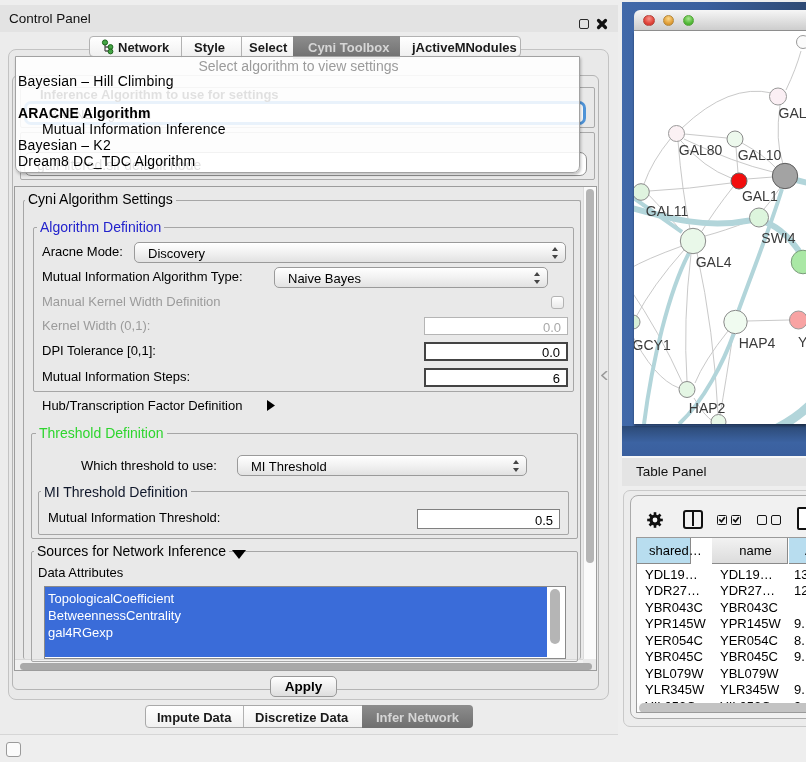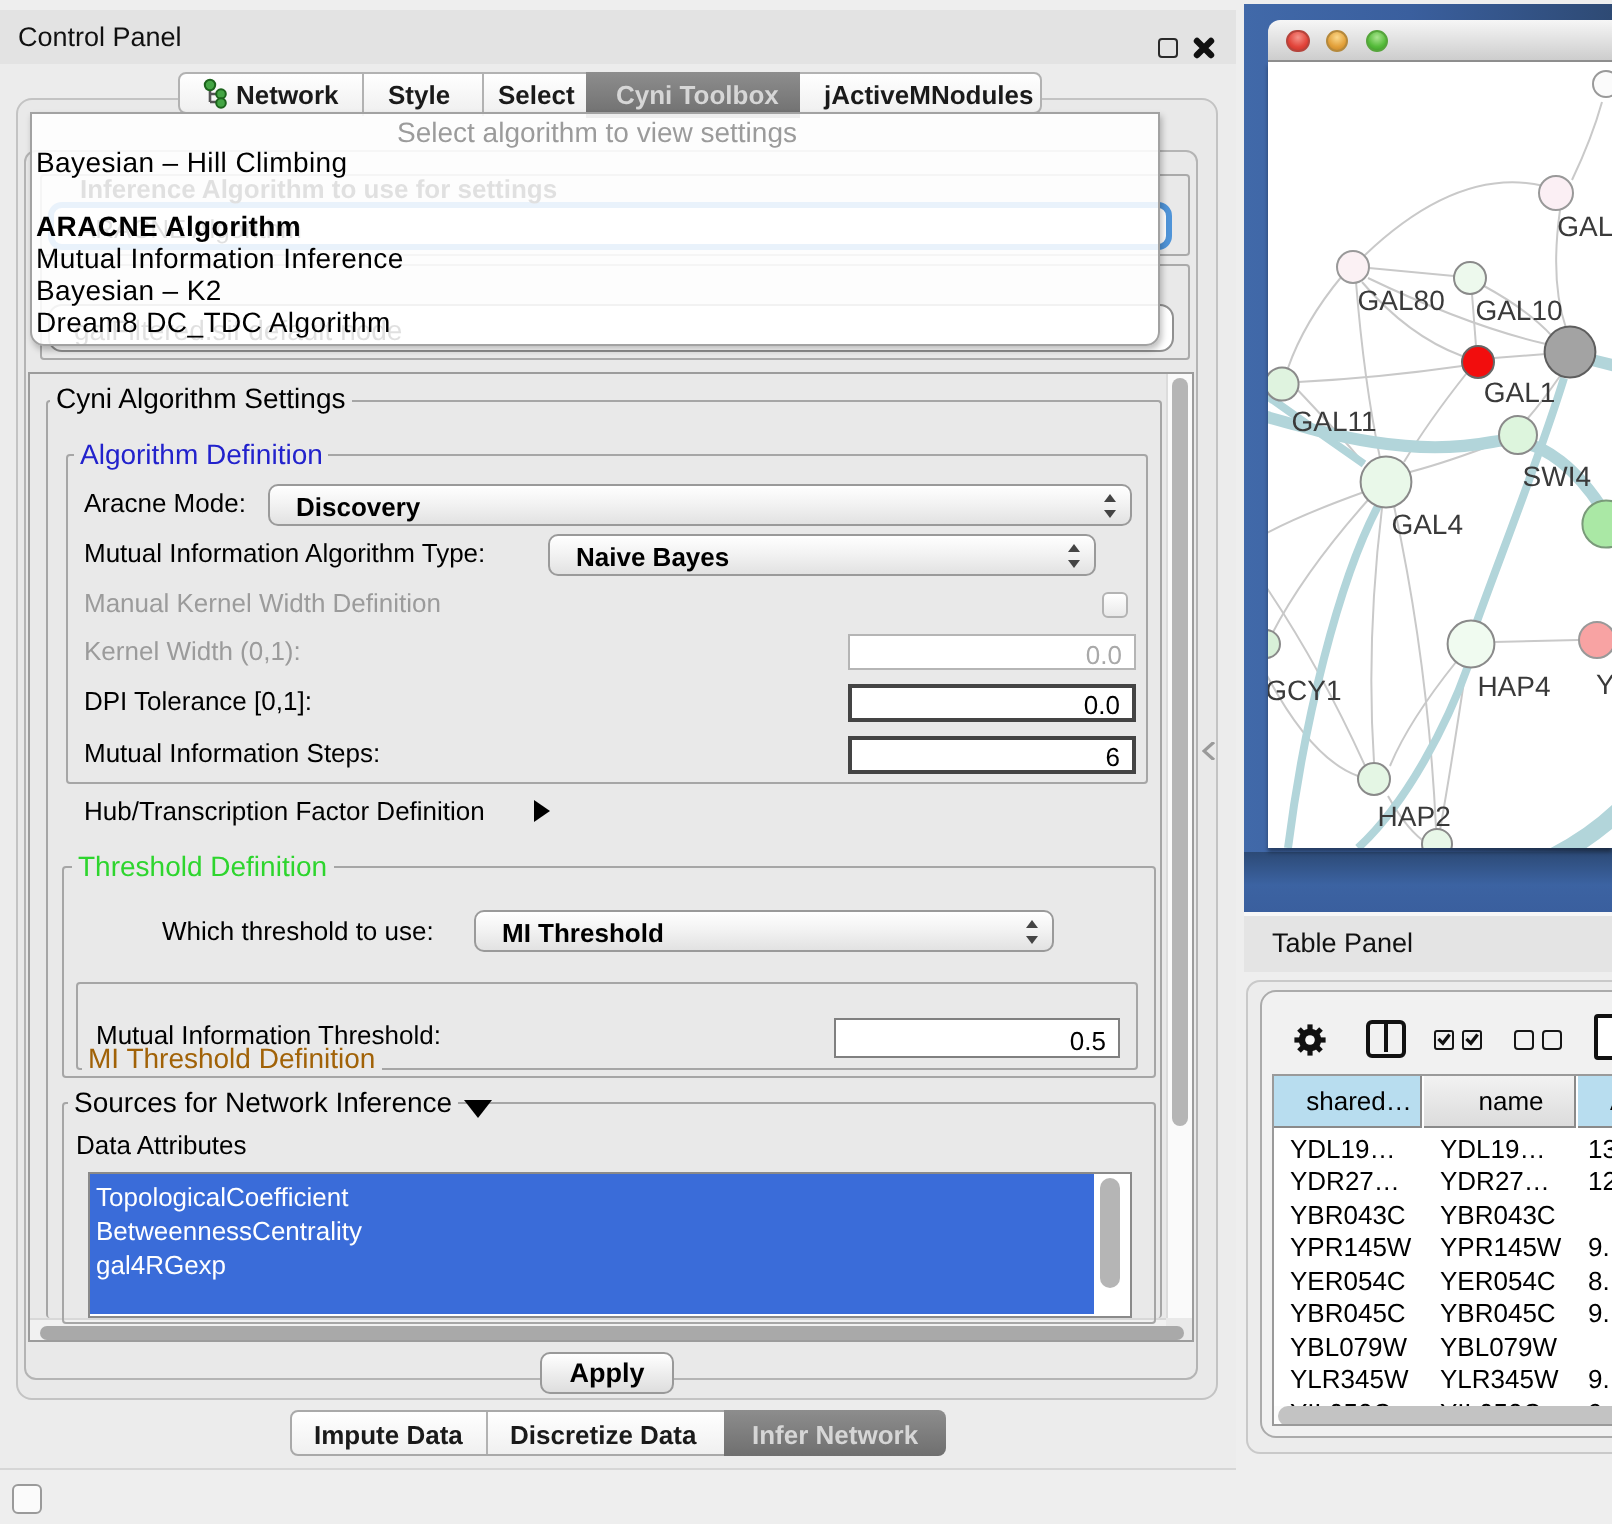--- a/index.html
+++ b/index.html
@@ -3,21 +3,21 @@
 <meta charset="utf-8">
 <style>
 * { margin:0; padding:0; box-sizing:border-box; }
 html,body { width:806px; height:762px; }
 body { background:#eeeeee; font-family:"Liberation Sans", sans-serif; position:relative; overflow:hidden; }
 .abs { position:absolute; }
 .lbl { position:absolute; font-size:13px; font-weight:normal; color:#000; white-space:nowrap;text-align:center; }
 .lbl.dis { color:#9b9b9b; }
 .combo { position:absolute; border:1px solid #9a9a9a; border-radius:5px;
   background:linear-gradient(#ffffff, #f3f3f3 45%, #e2e2e2); box-shadow:inset 0 1px 0 #fff;
-  font-size:13px; color:#000;font-weight:bold; }
+  font-size:13px; color:#000; }
 .combo .ct { position:absolute; left:13px; top:2.5px; }
 .field { position:absolute; background:#fff; font-size:13px; color:#000; }
 .field .v { position:absolute; right:6px; top:2px; }
 .gbox { position:absolute; border:1px solid #a6a6a6; border-radius:2px; }
 .gtitle { position:absolute; font-size:14px; background:#e9e9e9; padding:0 3px; white-space:nowrap; }
 .pi { position:absolute; left:2px; font-size:14px; letter-spacing:0.2px; color:#000; white-space:nowrap; }
 </style>
 </head>
 <body>
 
@@ -119,21 +119,21 @@
 
 <div class="lbl" style="left:81px; top:457.5px;">Which threshold to use:</div>
 <div class="combo" style="left:237px; top:455px; width:290px; height:21px;">
     <span class="ct">MI Threshold</span>
   <svg class="abs" style="right:6px; top:3px;" width="8" height="14" viewBox="0 0 8 14">
       <path d="M4 1 L7 5 L1 5 Z M4 13 L7 9 L1 9 Z" fill="#444"></path>
     </svg>
   </div>
 
 <div class="gbox" style="left:38px; top:491px; width:531px; height:44px;"></div>
-<div class="gtitle" style="left:41px; top:484px; color:#a16207;margin-top:37px;">MI Threshold Definition</div>
+<div class="gtitle" style="left:41px; top:484px; color:#0f172a;">MI Threshold Definition</div>
 
 <div class="lbl" style="left:48px; top:509.5px;">Mutual Information Threshold:</div>
 <div class="field" style="left:417px; top:509px; width:143px; height:20px; border:1px solid #808080;">
     <span class="v" style="top:2.5px;">0.5</span>
   </div>
 
 <div class="gbox" style="left:31px; top:551px; width:547px; height:111px;"></div>
 <div class="gtitle" style="left:34px; top:543px; color:#000;">Sources for Network Inference</div>
 <svg class="abs" style="left:232px; top:549px;" width="14" height="11" viewBox="0 0 14 11">
     <path d="M0 1 L14 1 L7 10 Z" fill="#000"></path>
@@ -164,21 +164,21 @@
 <div class="abs" style="left:6px; top:742px; width:15px; height:15px; border:1px solid #9a9a9a; border-radius:3px; background:#fbfbfb;"></div>
 
 <svg class="abs" style="left:601px; top:371px;" width="7" height="9" viewBox="0 0 7 9">
     <path d="M6 0 L1 4.5 L6 9" fill="none" stroke="#9a9a9a" stroke-width="1.6"></path>
   </svg>
 
 <div class="abs" id="popup" style="left:15px; top:56px; width:565px; height:117px; background:rgba(255,255,255,0.88); border:1px solid #a2a2a2; border-radius:0 0 7px 7px; box-shadow:1px 2px 3px rgba(0,0,0,0.25); z-index:50;">
   <div class="abs" style="left:0; top:1px; width:565px; text-align:center; color:#9b9b9b; font-size:14px;">Select algorithm to view settings</div>
   <div class="pi" style="top:16px;">Bayesian – Hill Climbing</div>
   <div class="pi b" style="top:48px; font-weight:bold;">ARACNE Algorithm</div>
-  <div class="pi" style="top:64px;">Mutual Information Inference</div>
+  <div class="pi" style="top:64px;margin-left:24px;">Mutual Information Inference</div>
   <div class="pi" style="top:80px;">Bayesian – K2</div>
   <div class="pi" style="top:96px;">Dream8 DC_TDC Algorithm</div>
 </div>
 
 <div class="abs" id="netframe" style="left:622px; top:2px; width:184px; height:454px; background:linear-gradient(90deg,#4169a9,#3a5f9e 45%,#2e4a74);"></div>
 <div class="abs" style="left:622px; top:426px; width:184px; height:30px; background:linear-gradient(#2c4a76,#3c63a2 55%,#3a5f9e);"></div>
 <div class="abs" id="mactitle" style="left:634px; top:10px; width:172px; height:21px; background:linear-gradient(#f6f6f6,#cdcdcd); border-radius:6px 0 0 0; border-bottom:1px solid #8e8e8e;">
   <div class="abs" style="left:9px; top:4.5px; width:11.5px; height:11.5px; border-radius:50%; background:radial-gradient(circle at 50% 30%, #f59289, #e2443a 60%, #c03027); border:0.5px solid #b5443c;"></div>
   <div class="abs" style="left:28.5px; top:4.5px; width:11.5px; height:11.5px; border-radius:50%; background:radial-gradient(circle at 50% 30%, #fbd88a, #e2a03a 60%, #c08227); border:0.5px solid #b5893c;"></div>
   <div class="abs" style="left:48.5px; top:4.5px; width:11.5px; height:11.5px; border-radius:50%; background:radial-gradient(circle at 50% 30%, #a9e590, #55bb3a 60%, #3a9927); border:0.5px solid #56a53c;"></div>
@@ -283,21 +283,21 @@
     </svg>
   <div class="abs" style="left:100px; top:19px; width:10px; height:10px; border:1.3px solid #151515; border-radius:1.5px;"></div>
   <svg class="abs" style="left:100px; top:19px;" width="10" height="10" viewBox="0 0 9 9">
       <path d="M2 4 L4 6 L7 2" stroke="#111" stroke-width="1.5" fill="none"></path>
     </svg>
   <div class="abs" style="left:126px; top:19px; width:10px; height:10px; border:1.3px solid #151515; border-radius:2px;"></div>
   <div class="abs" style="left:140px; top:19px; width:10px; height:10px; border:1.3px solid #151515; border-radius:2px;"></div>
   <div class="abs" style="left:166px; top:11px; width:16px; height:23px; border:2.5px solid #111; border-radius:2px 6px 2px 2px; background:#fff;"></div>
 
   <div class="abs" style="left:5px; top:41px; width:195px; height:176px; border:1px solid #9a9a9a; background:#fff; overflow:hidden; font-size:13px;">
-    <div class="abs" style="left:0; top:0; width:74px; height:25.5px; background:#b8ddef; border-right:1px solid #8a8a8a; border-bottom:1px solid #8a8a8a; padding-left:12px; text-align:center; line-height:25px;">shared…</div>
+    <div class="abs" style="left:0; top:0; width:54px; height:25.5px; background:#b8ddef; border-right:1px solid #8a8a8a; border-bottom:1px solid #8a8a8a; padding-left:12px; text-align:center; line-height:25px;">shared…</div>
     <div class="abs" style="left:75px; top:0; width:76px; height:25.5px; background:linear-gradient(#f2f2f2,#dcdcdc); border-right:1px solid #8a8a8a; border-bottom:1px solid #8a8a8a; padding-left:12px; text-align:center; line-height:25px;">name</div>
     <div class="abs" style="left:152px; top:0; width:60px; height:25.5px; background:#b8ddef; border-bottom:1px solid #8a8a8a; padding-left:16px; line-height:25px;">A</div>
     <div class="abs" style="left:0; top:25.5px; width:195px; font-size:13px;">
       <div style="height:16.5px; padding:3px 0 0 8px; position:relative;">YDL19…<span style="position:absolute; left:83px;">YDL19…</span><span style="position:absolute; left:157px;">13</span></div>
       <div style="height:16.5px; padding:3px 0 0 8px; position:relative;">YDR27…<span style="position:absolute; left:83px;">YDR27…</span><span style="position:absolute; left:157px;">12</span></div>
       <div style="height:16.5px; padding:3px 0 0 8px; position:relative;">YBR043C<span style="position:absolute; left:83px;">YBR043C</span></div>
       <div style="height:16.5px; padding:3px 0 0 8px; position:relative;">YPR145W<span style="position:absolute; left:83px;">YPR145W</span><span style="position:absolute; left:157px;">9.</span></div>
       <div style="height:16.5px; padding:3px 0 0 8px; position:relative;">YER054C<span style="position:absolute; left:83px;">YER054C</span><span style="position:absolute; left:157px;">8.</span></div>
       <div style="height:16.5px; padding:3px 0 0 8px; position:relative;">YBR045C<span style="position:absolute; left:83px;">YBR045C</span><span style="position:absolute; left:157px;">9.</span></div>
       <div style="height:16.5px; padding:3px 0 0 8px; position:relative;">YBL079W<span style="position:absolute; left:83px;">YBL079W</span></div>

